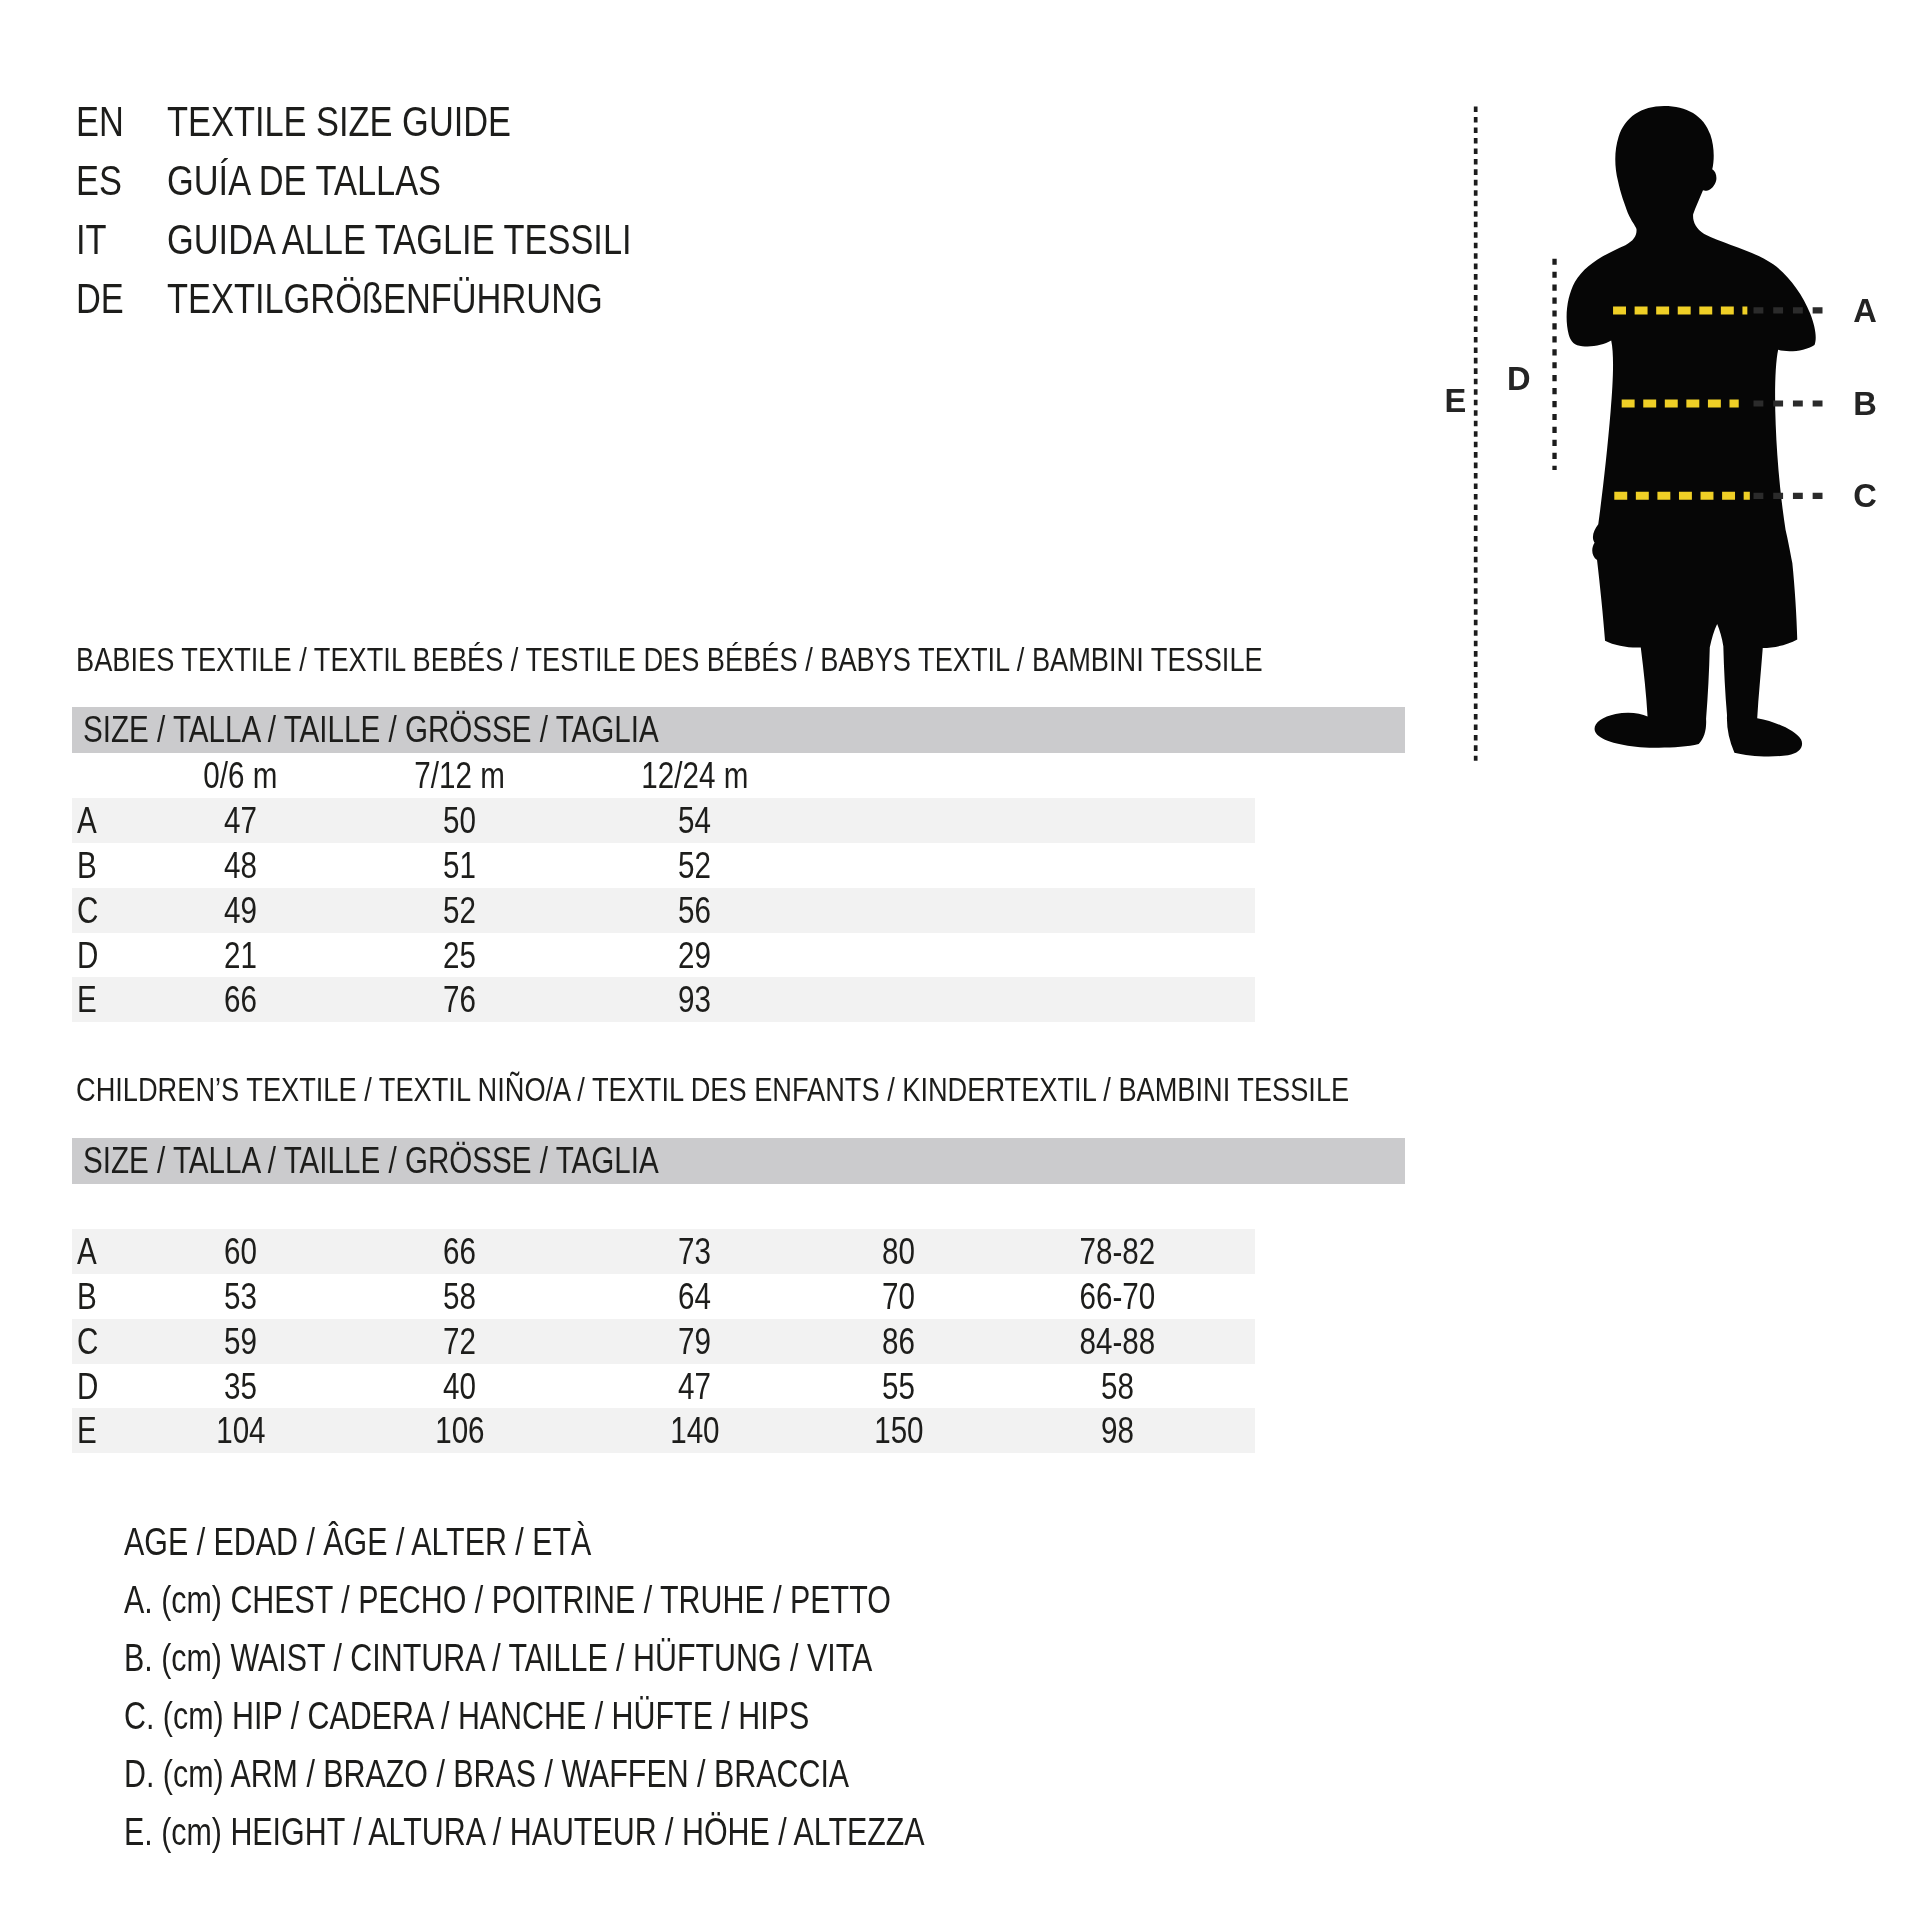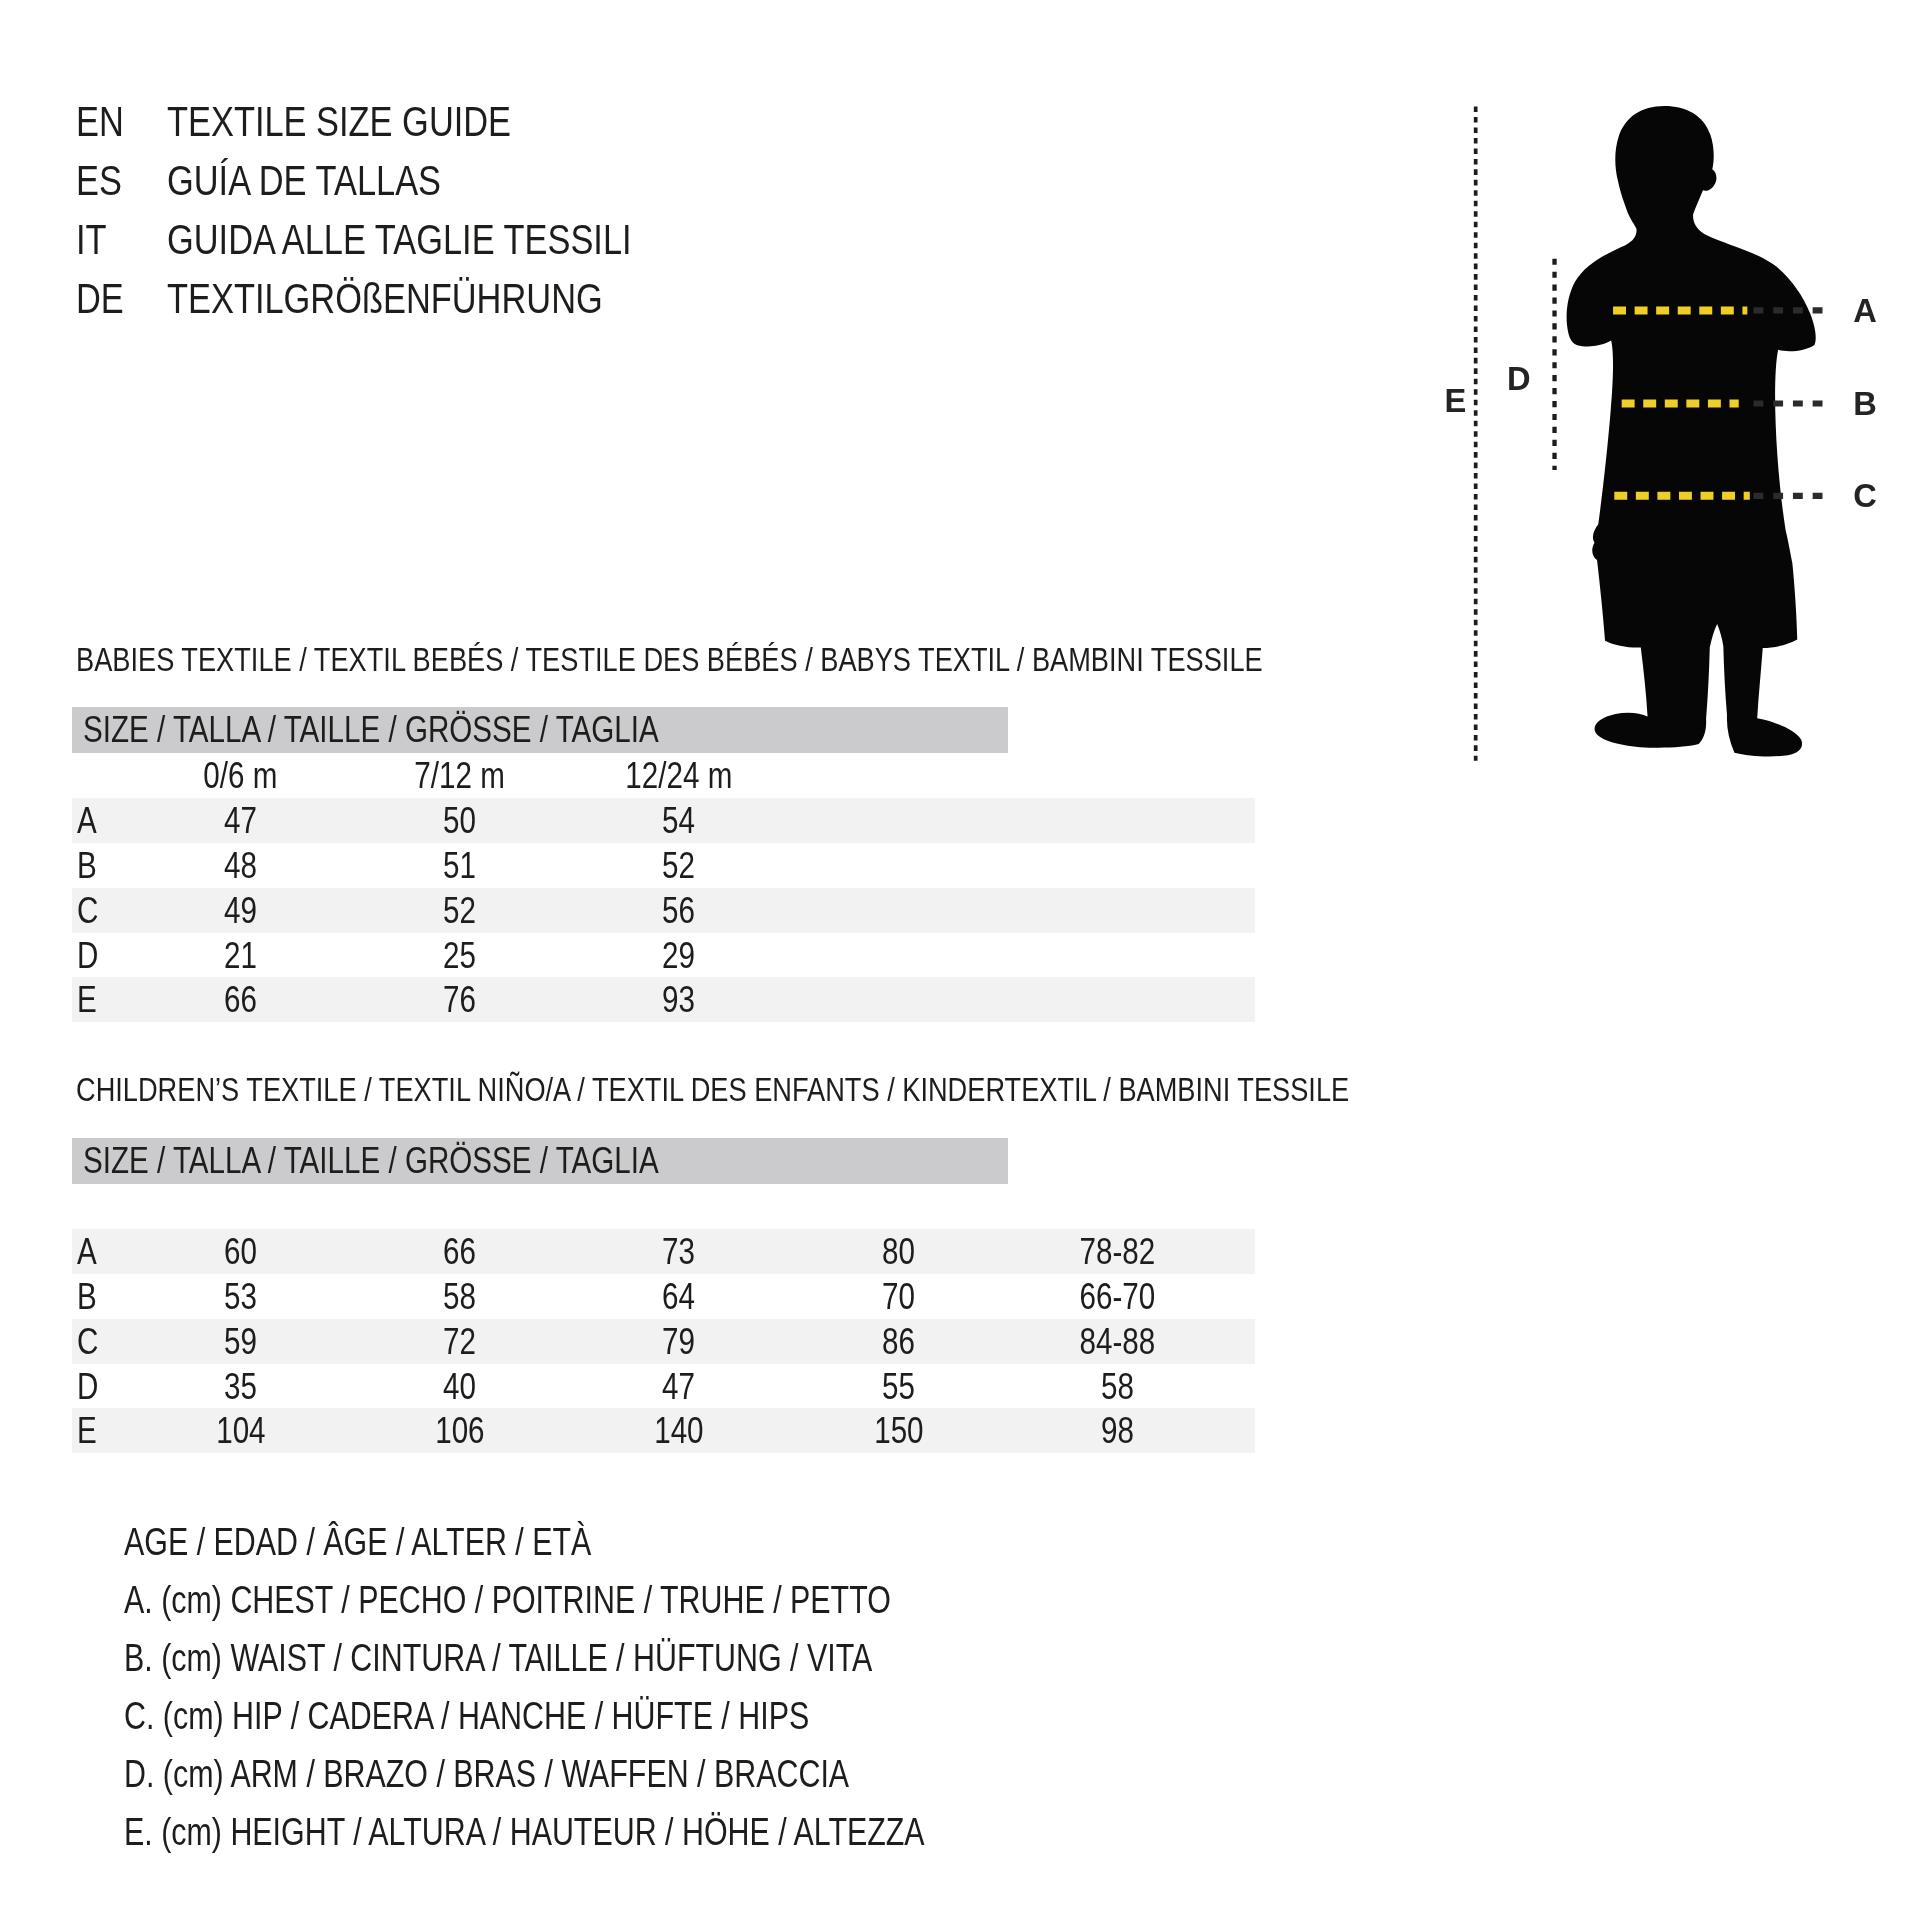--- a/index.html
+++ b/index.html
@@ -16,27 +16,27 @@
   
   .lang-block{left:76px;top:92px;}
   .lang-row{height:59px;line-height:59px;font-size:43px;}
   .lang-code{display:inline-block;width:91px;}
 
   
   .section-title{font-size:34px;line-height:43px;}
 
   
   .table{position:absolute;left:72px;width:1183px;}
-  .size-bar{position:absolute;left:0;width:936px;height:46px;background:#cbcbcd;
+  .size-bar{position:absolute;left:0;width:1333px;height:46px;background:#cbcbcd;
             font-size:37px;line-height:46px;padding-left:11px;box-sizing:border-box;}
   .trow{position:absolute;left:0;width:1183px;height:45px;line-height:45px;font-size:37px;}
   .striped{background:#f2f2f2;}
   .rlabel{position:absolute;left:5px;}
   .cell{position:absolute;width:219px;text-align:center;}
-  .c0{left:59px}.c1{left:278px}.c2{left:497px}.c3{left:717px}.c4{left:936px}
+  .c0{left:59px}.c1{left:278px}.c2{left:513px}.c3{left:717px}.c4{left:936px}
 
   
   .legend-block{left:76px;top:1513px;}
   .legend-line{height:58px;line-height:58px;font-size:38px;margin-left:48px;}
 
   
   .figure-svg{left:1411px;top:86px;}
   .fig-label{font-weight:bold;font-size:53px;fill:#242424;
              font-family:"Liberation Sans","DejaVu Sans",sans-serif;}
   .vline{fill:none;stroke:#1c1c1c;}

